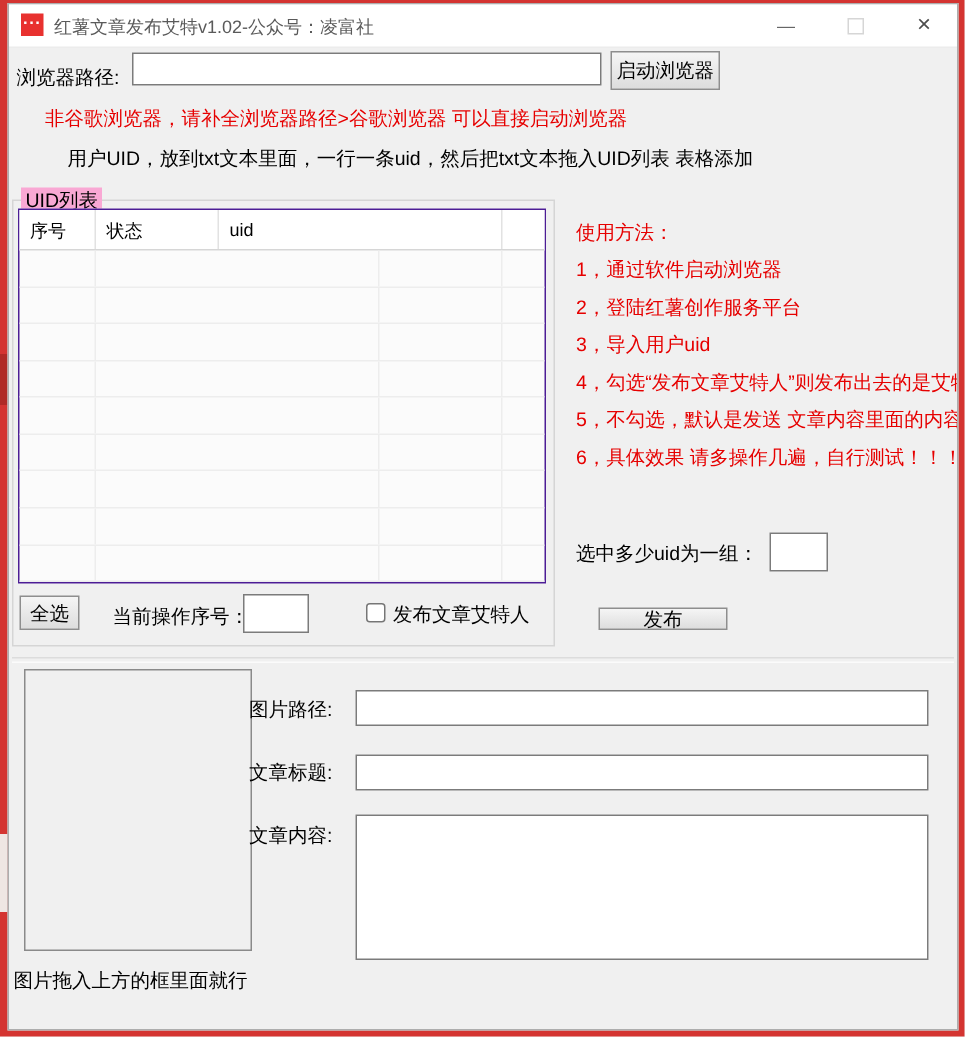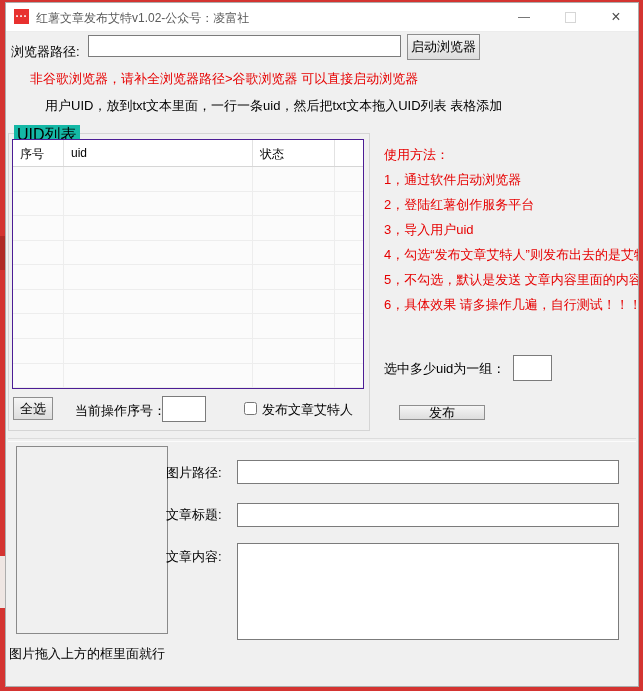--- a/index.html
+++ b/index.html
@@ -40,21 +40,21 @@
   
   #browser-label{left:5px;top:40px;}
   #browser-path{left:82px;top:32px;width:313px;height:22px;}
   #launch-btn{left:401px;top:31px;width:73px;height:26px;}
   #browser-hint{left:24px;top:67px;font-size:13px;}
   #uid-intro{left:3px;top:94px;font-size:13px;margin-left:36px;}
 
   
   .groupbox{position:absolute;left:2px;top:130px;width:362px;height:298px;
             border:1px solid #d5d5d5;box-sizing:border-box;}
-  .group-label{position:absolute;left:8px;top:122px;background:#14b8a6;padding:0 3px;font-size:16px;}
+  .group-label{position:absolute;left:8px;top:122px;background:#f9a8d4;padding:0 3px;font-size:13px;}
   .uid-table{position:absolute;left:6px;top:136px;width:352px;height:250px;background:#fbfbfb;
              border:1px solid #4c1d95;box-sizing:border-box;display:flex;flex-direction:column;}
   .t-header{display:flex;height:26px;background:#fff;border-bottom:1px solid #d6d6d6;flex:none;}
   .t-header .hc{border-right:1px solid #e2e2e2;font-size:12px;padding:6px 0 0 7px;box-sizing:border-box;}
   .t-body{flex:1;display:flex;flex-direction:column;}
   .t-row{flex:1;display:flex;border-bottom:1px solid #ededed;}
   .t-row .c{border-right:1px solid #ededed;box-sizing:border-box;}
   .cw0{width:51px;flex:none;} .cw1{width:189px;flex:none;} .cw2{width:82px;flex:none;} .cw3{flex:1;border-right:none!important;}
 
   #select-all-btn{left:7px;top:394px;width:40px;height:23px;}
@@ -112,22 +112,22 @@
   <div class="lbl red" id="browser-hint">非谷歌浏览器，请补全浏览器路径&gt;谷歌浏览器 可以直接启动浏览器</div>
 
   <div class="lbl" id="uid-intro">用户UID，放到txt文本里面，一行一条uid，然后把txt文本拖入UID列表 表格添加</div>
 
   <div class="groupbox"></div>
   <div class="group-label">UID列表</div>
 
   <div class="uid-table">
     <div class="t-header">
       <div class="hc cw0">序号</div>
+      <div class="hc cw2">状态</div>
       <div class="hc cw1">uid</div>
-      <div class="hc cw2">状态</div>
       <div class="hc cw3"></div>
     </div>
     <div class="t-body">
       <div class="t-row">
           <div class="c cw0"></div>
           <div class="c cw1"></div>
           <div class="c cw2"></div>
           <div class="c cw3"></div>
         </div>
       <div class="t-row">

